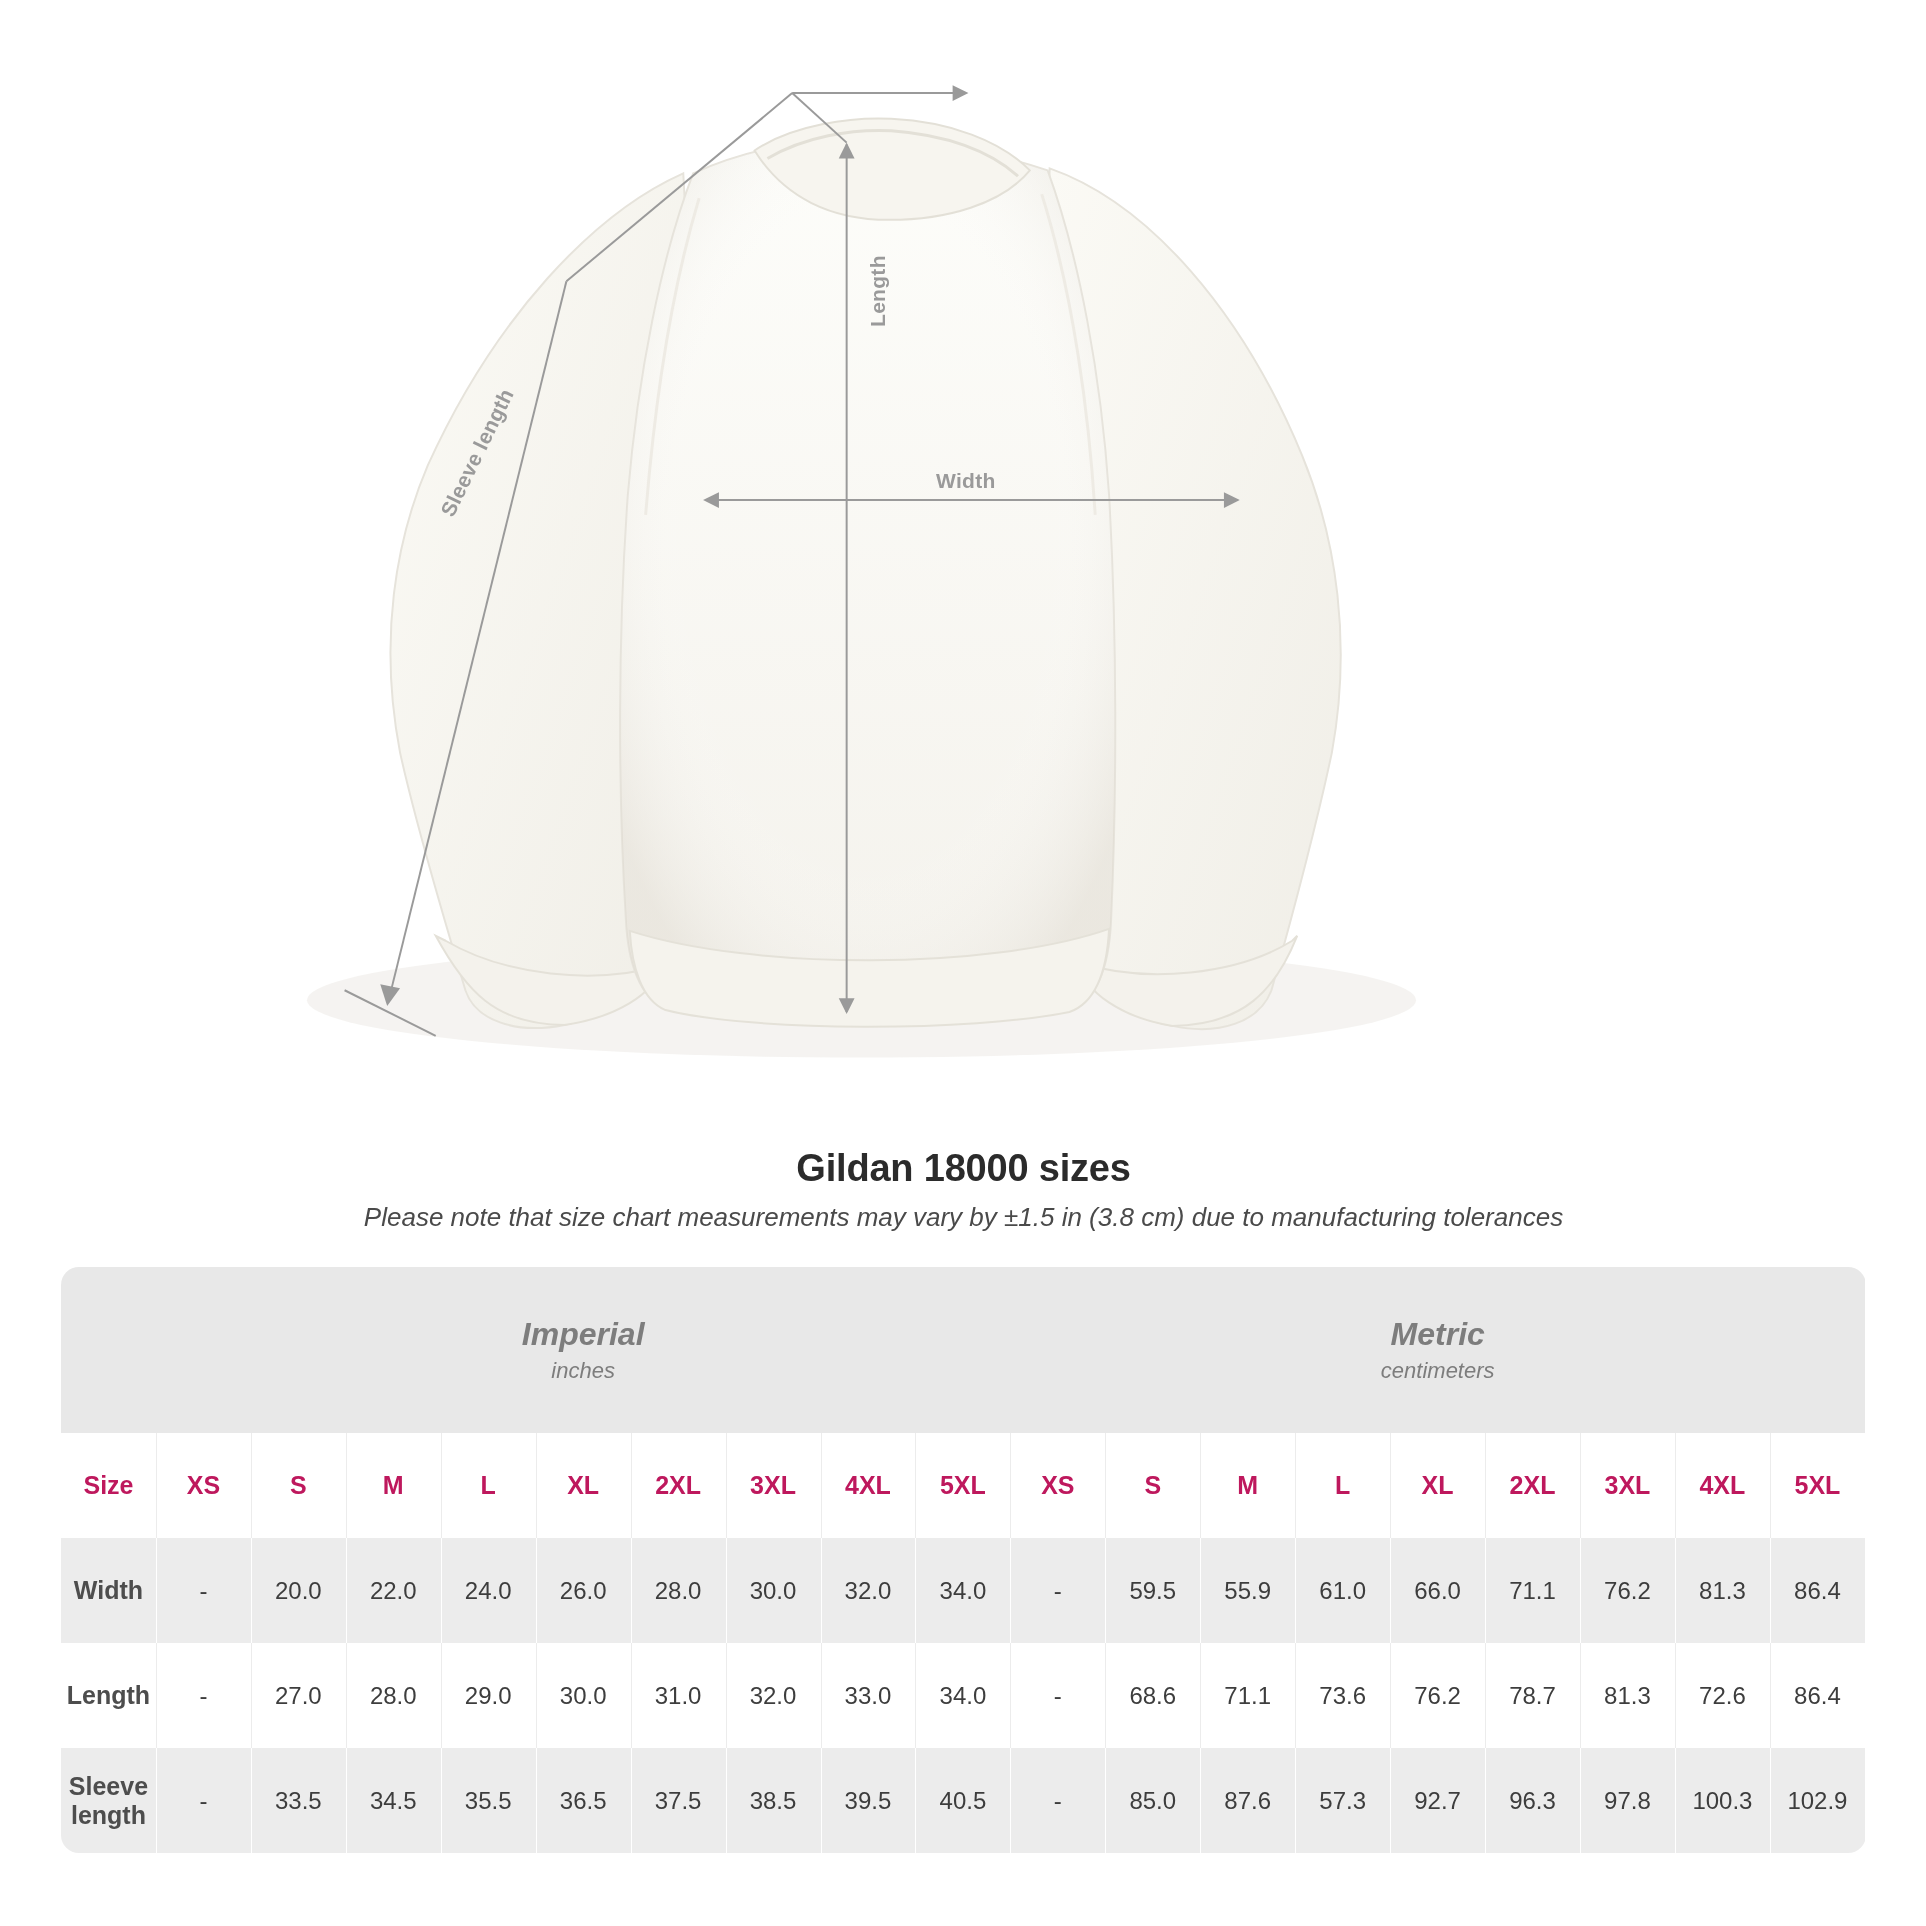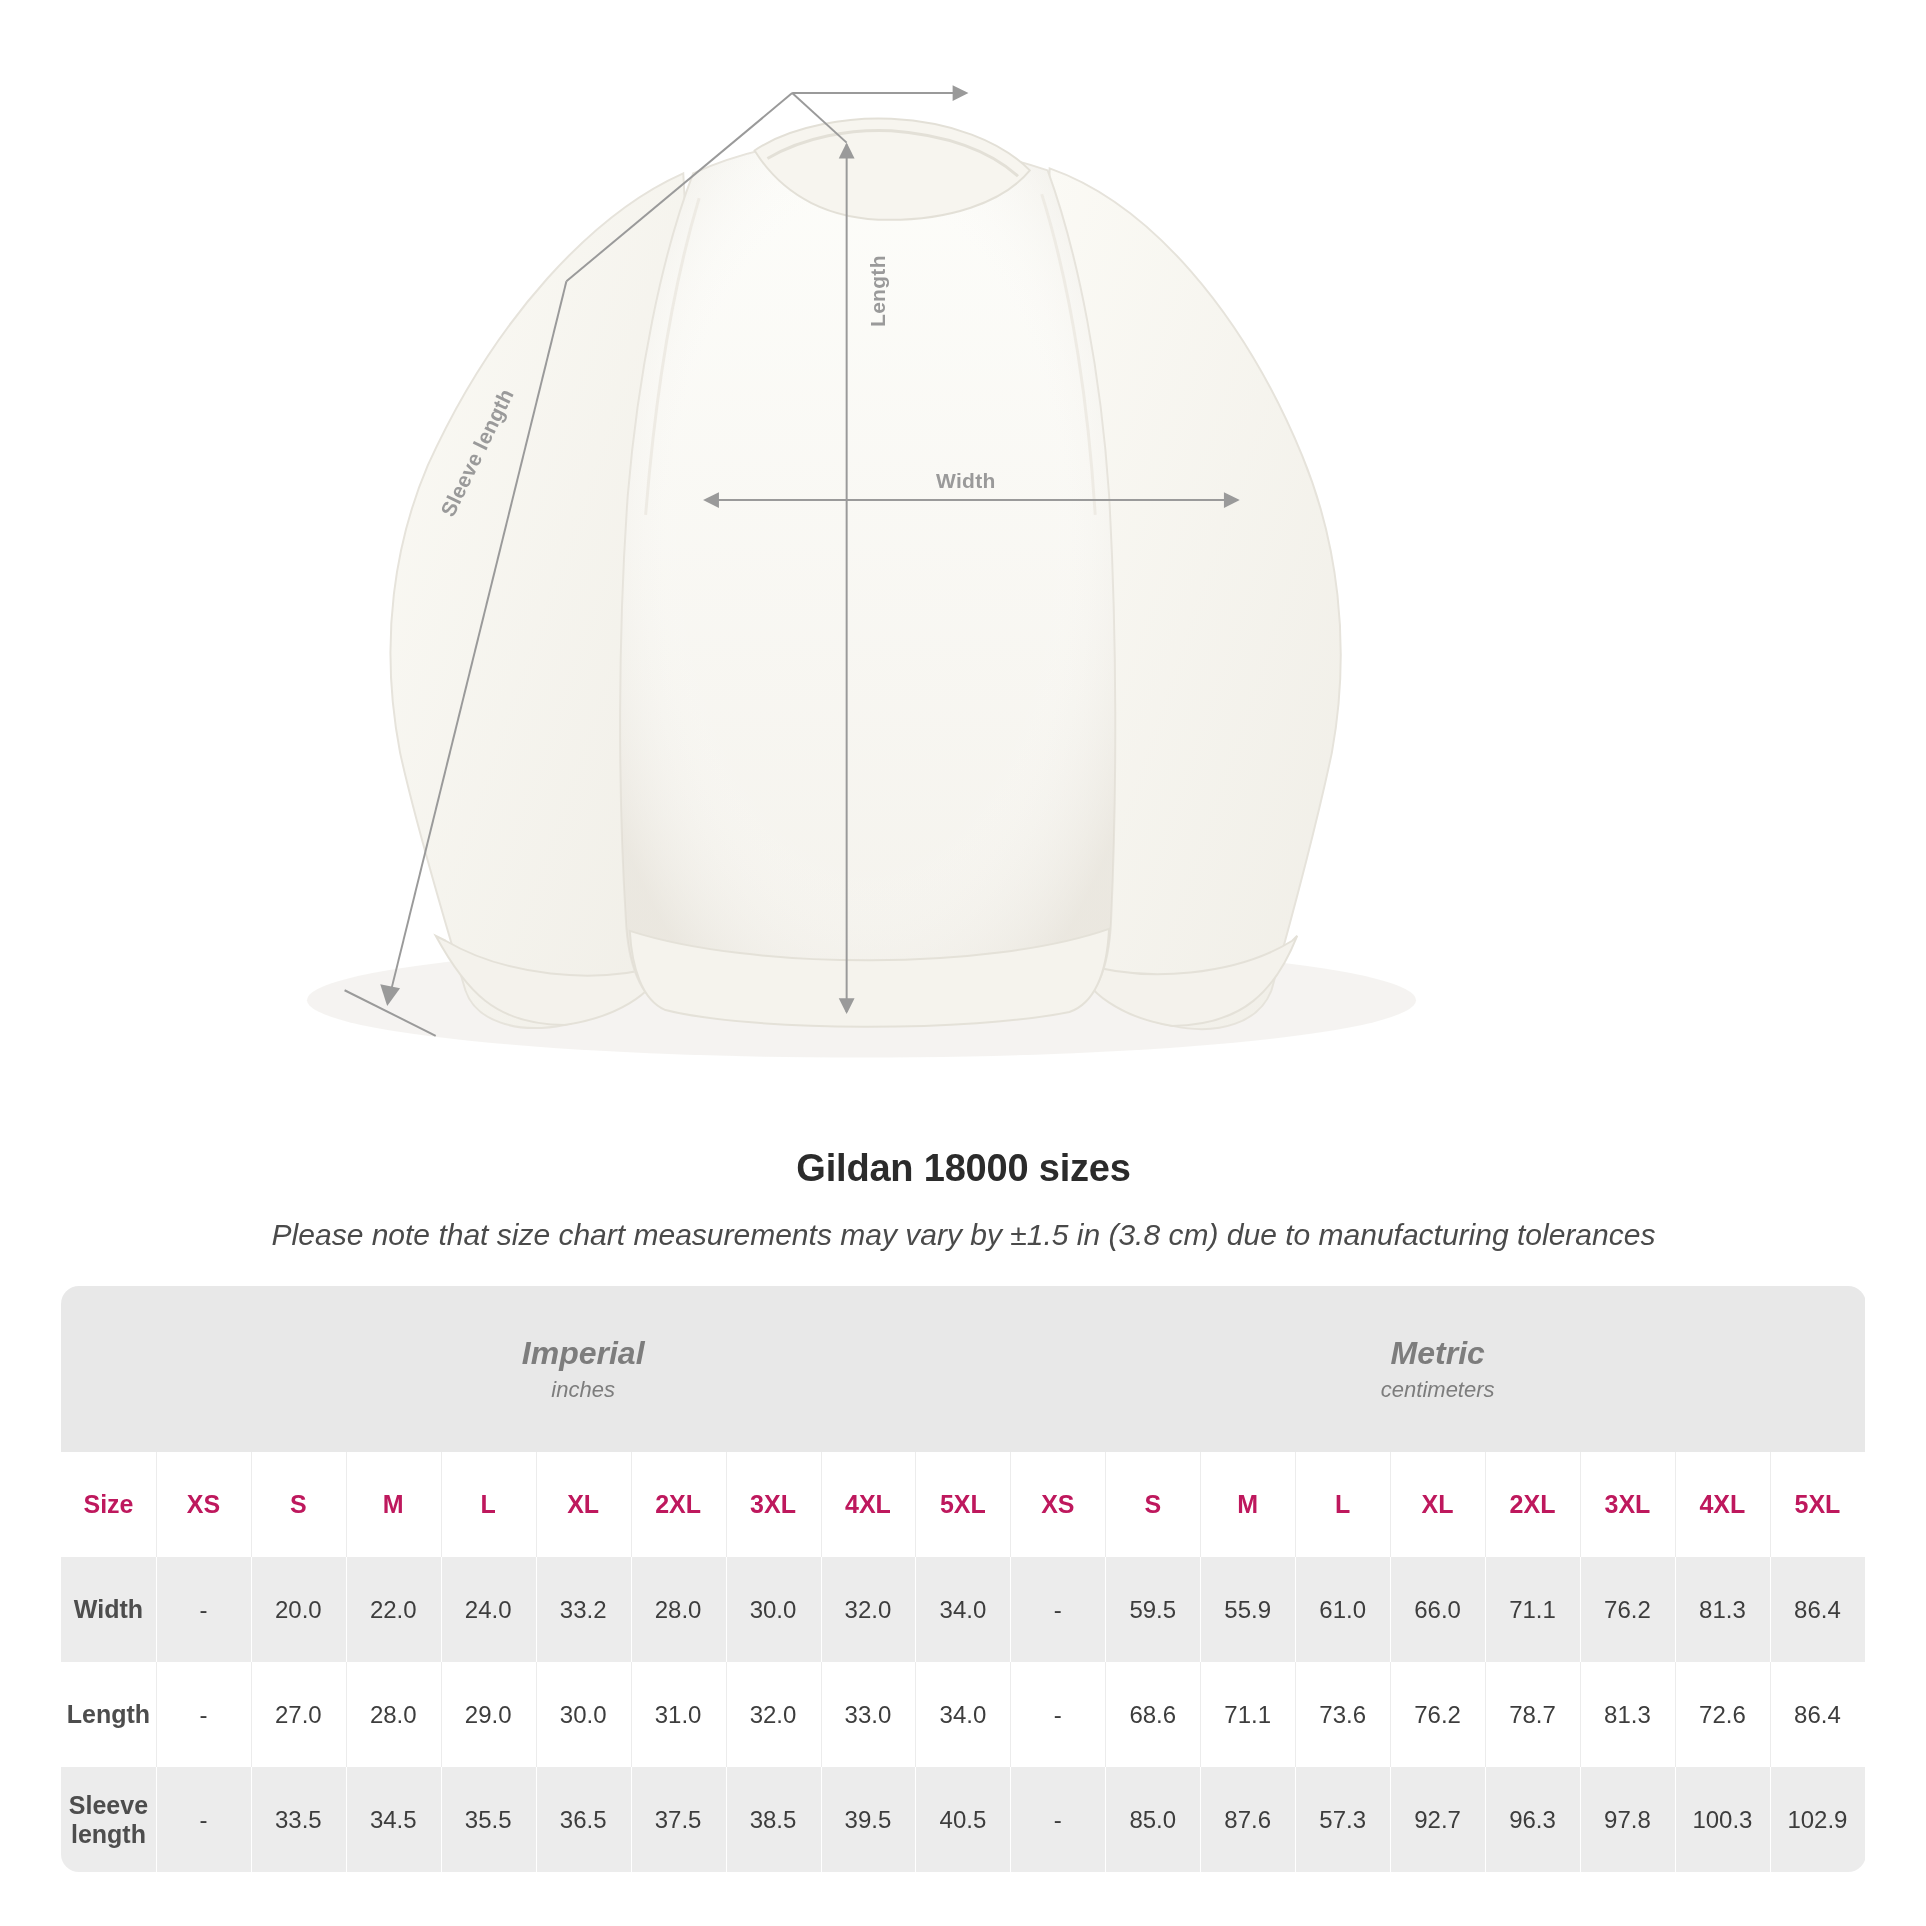--- a/index.html
+++ b/index.html
@@ -62,22 +62,22 @@
     text-align: center;
     margin-top: 28px;
   }
   .chart-title {
     font-size: 38px;
     font-weight: bold;
     color: #2b2b2b;
     letter-spacing: -0.2px;
   }
   .chart-subtitle {
-    margin-top: 28px;
-    font-size: 30px;
+    margin-top: 12px;
+    font-size: 26px;
     font-style: italic;
     color: #4a4a4a;
   }
 
   
   .table-wrap {
     margin: 34px 61px 0 61px;
     border-radius: 18px;
     overflow: hidden;
   }
@@ -292,21 +292,21 @@
           <td class="cell">4XL</td>
           <td class="cell">5XL</td>
         </tr>
 
         <tr class="data-row shaded">
           <td class="rowhead">Width</td>
           <td class="cell">-</td>
           <td class="cell">20.0</td>
           <td class="cell">22.0</td>
           <td class="cell">24.0</td>
-          <td class="cell">33.2</td>
+          <td class="cell">26.0</td>
           <td class="cell">28.0</td>
           <td class="cell">30.0</td>
           <td class="cell">32.0</td>
           <td class="cell">34.0</td>
           <td class="cell">-</td>
           <td class="cell">59.5</td>
           <td class="cell">55.9</td>
           <td class="cell">61.0</td>
           <td class="cell">66.0</td>
           <td class="cell">71.1</td>

